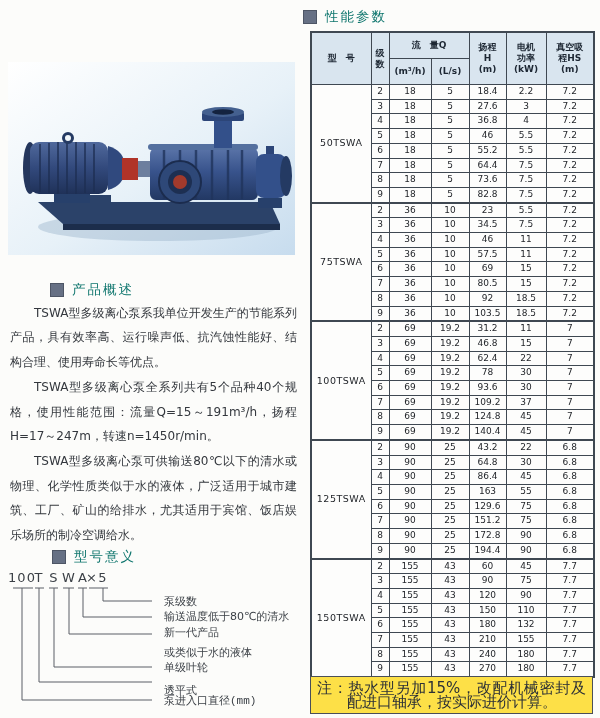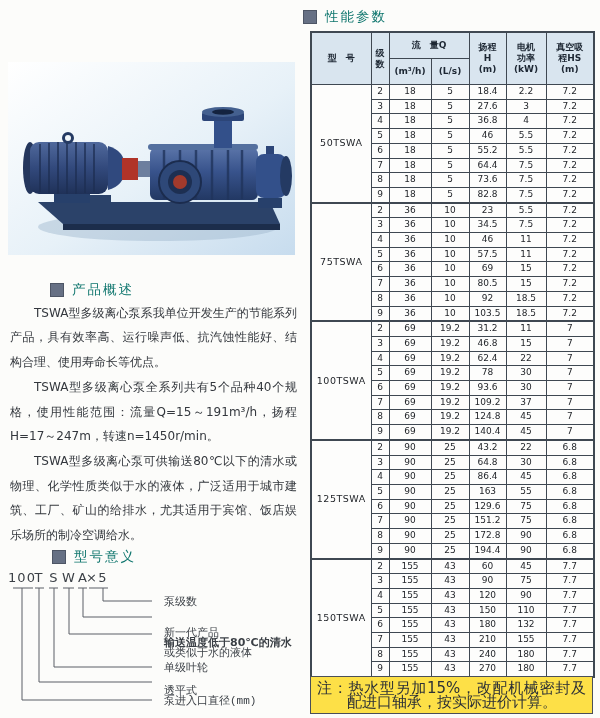--- a/index.html
+++ b/index.html
@@ -171,21 +171,21 @@
         <span class="model-code-char" style="left: 27px;">T</span>
         <span class="model-code-char" style="left: 42px;">S</span>
         <span class="model-code-char" style="left: 57px;">W</span>
         <span class="model-code-char" style="left: 71px;">A</span>
         <span class="model-code-char" style="left: 80px;">×</span>
         <span class="model-code-char" style="left: 91px;">5</span>
       </div>
     <div id="model-labels">
         <div class="model-label" style="top: 35px;">泵级数</div>
         <div class="model-label" style="top: 66px;">新一代产品</div>
-        <div class="model-label" style="top: 76px; font-weight: bold;">输送温度低于80℃的清水</div>
+        <div class="model-label" style="top: 50px;">输送温度低于80℃的清水</div>
         <div class="model-label" style="top: 86px;">或类似于水的液体</div>
         <div class="model-label" style="top: 101px;">单级叶轮</div>
         <div class="model-label" style="top: 124px;">透平式</div>
         <div class="model-label" style="top: 134px; font-family: Liberation Mono, monospace;">泵进入口直径(mm)</div>
       </div>
   </div>
 
   <div class="sec-head right-head">
     <span class="bullet"></span>
     <span class="sec-title">性能参数</span>

